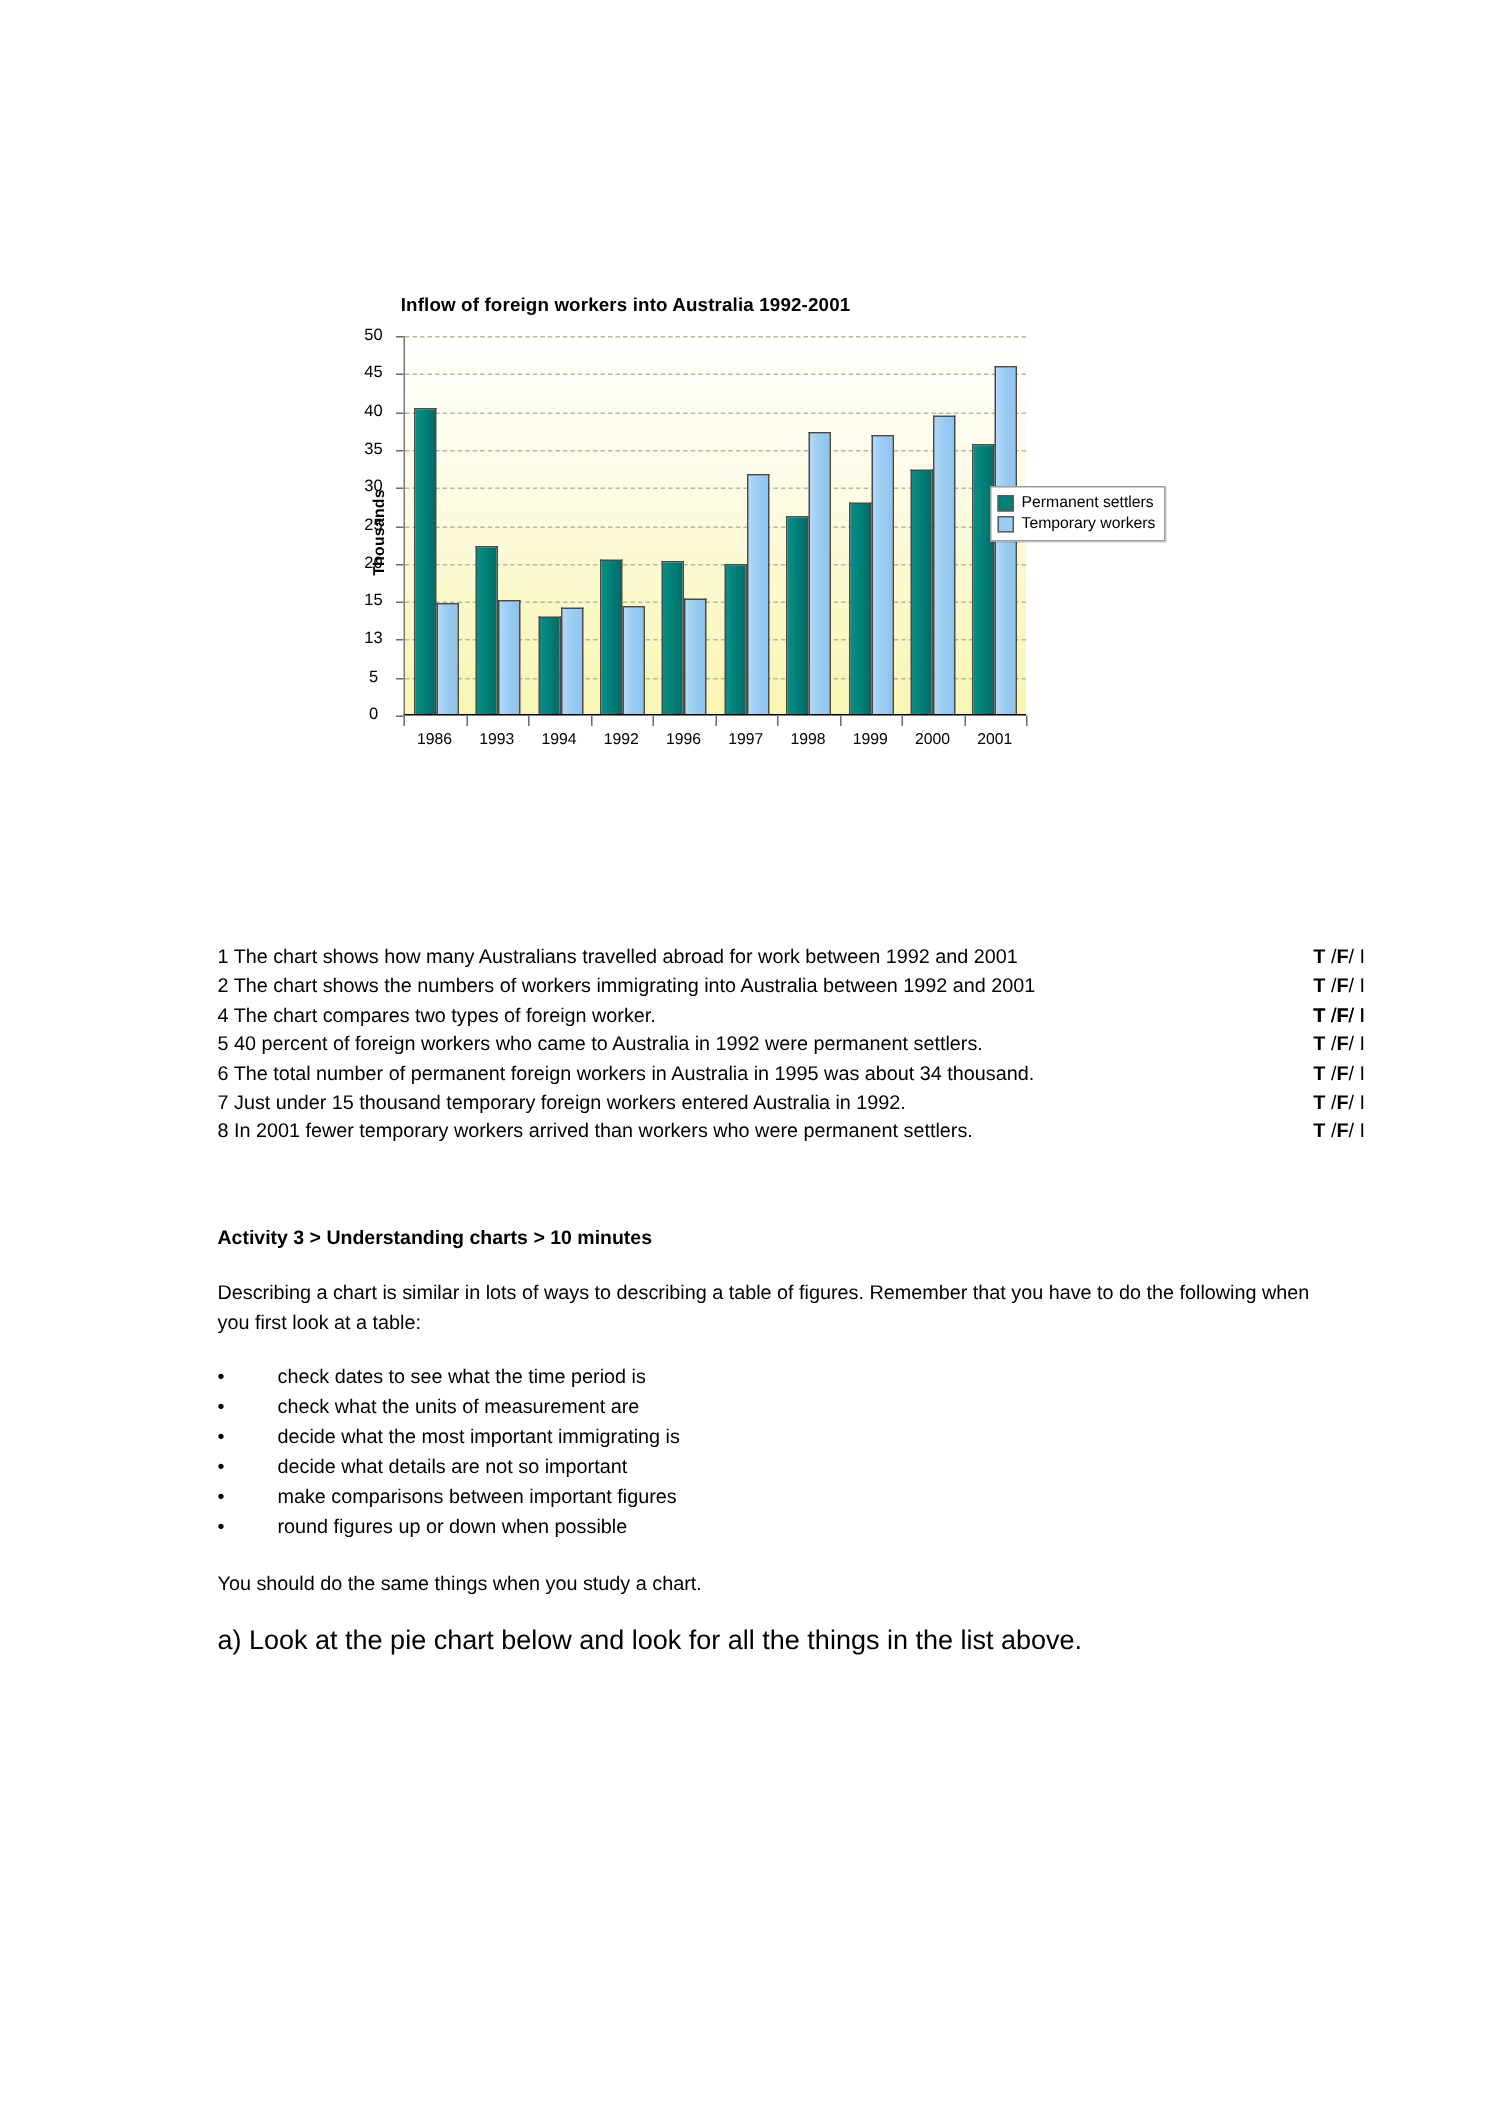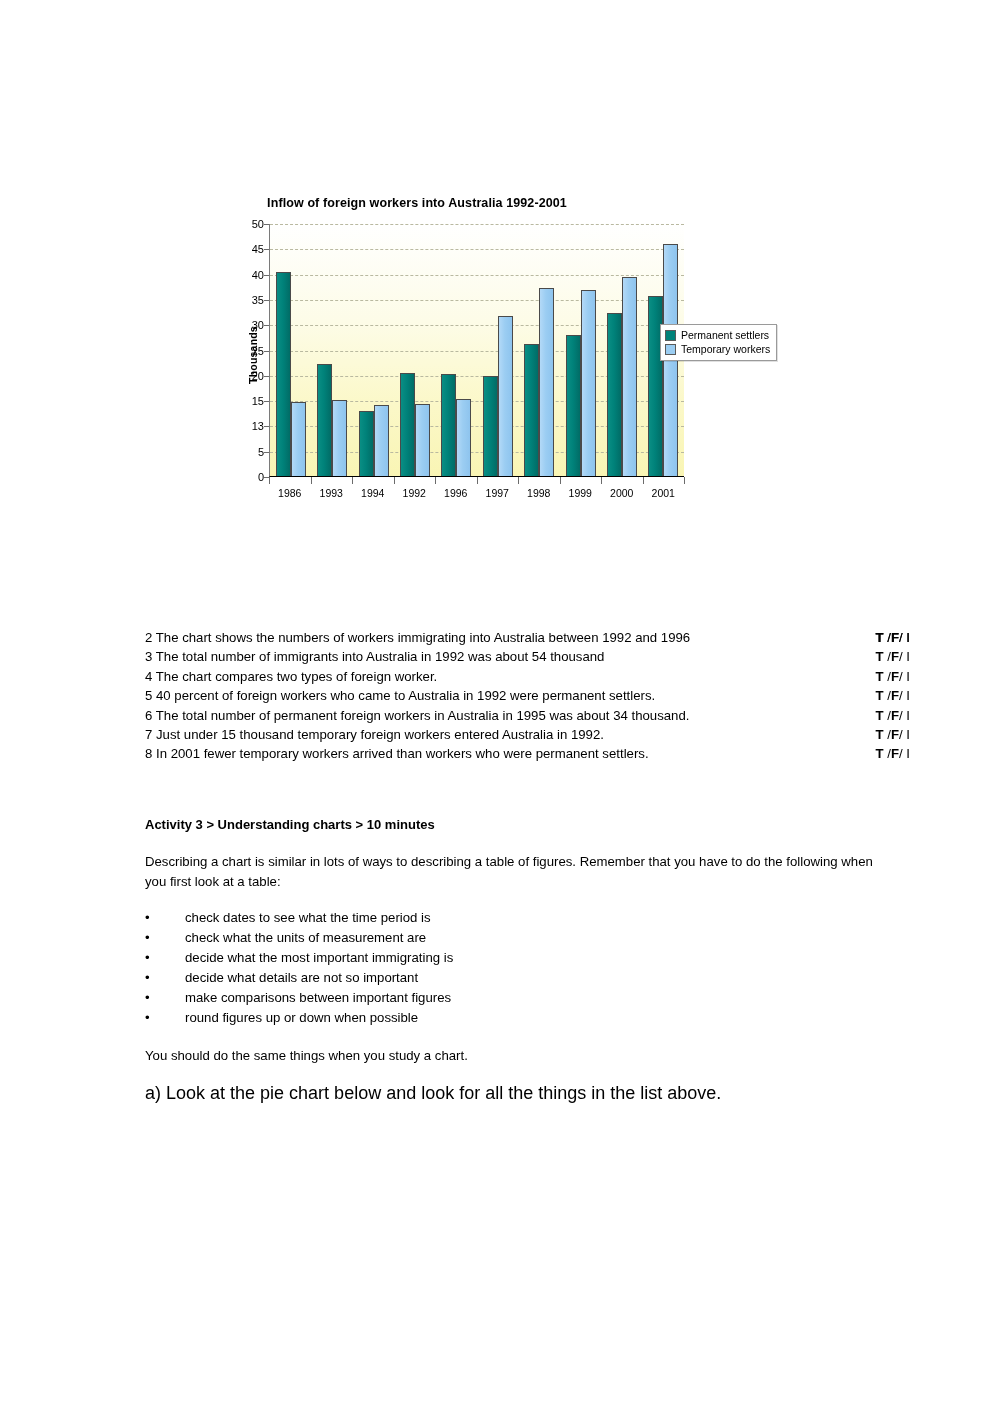--- a/index.html
+++ b/index.html
@@ -64,21 +64,21 @@
 
   
   .ytick {
     position: absolute;
     right: 100%;
     margin-right: 5px;
     font-size: 11px;
     line-height: 1;
     transform: translateY(-50%);
     white-space: nowrap;
-    text-align: right;
+    text-align: center;
     width: 30px;
   }
   .ytick-mark {
     position: absolute;
     left: -5px;
     width: 5px;
     height: 1px;
     background: #6b6b6b;
   }
 
@@ -402,28 +402,28 @@
         <div class="legend-row">
           <span class="legend-swatch temporary"></span>
           <span>Temporary workers</span>
         </div>
       </div>
   </div>
 </div>
 
 <div id="statements">
     <div class="statement-row">
-      <span class="statement-answer"><span class="ans-t">T</span><span> /</span><span class="ans-f">F</span><span>/ </span><span>I</span></span>
-    </div>
-    <div class="statement-row">
-      <span class="statement-text">2 The chart shows the numbers of workers immigrating into Australia between 1992 and 1996</span>
-      <span class="statement-answer"><span class="ans-t">T</span><span> /</span><span class="ans-f">F</span><span>/ </span><span>I</span></span>
-    </div>
-    <div class="statement-row">
-      <span class="statement-text">3 The total number of immigrants into Australia in 1992 was about 54 thousand</span>
+      <span class="statement-text">1 The chart shows how many Australians travelled abroad for work between 1992 and 2001</span>
+      <span class="statement-answer"><span class="ans-t">T</span><span> /</span><span class="ans-f">F</span><span>/ </span><span>I</span></span>
+    </div>
+    <div class="statement-row">
+      <span class="statement-text">2 The chart shows the numbers of workers immigrating into Australia between 1992 and 2001</span>
+      <span class="statement-answer"><span class="ans-t">T</span><span> /</span><span class="ans-f">F</span><span>/ </span><span>I</span></span>
+    </div>
+    <div class="statement-row">
       <span class="statement-answer"><span class="ans-t">T</span><span> /</span><span class="ans-f">F</span><span>/ </span><span>I</span></span>
     </div>
     <div class="statement-row">
       <span class="statement-text">4 The chart compares two types of foreign worker.</span>
       <span class="statement-answer"><span class="ans-t">T</span><span> /</span><span class="ans-f">F</span><span>/ </span><span>I</span></span>
     </div>
     <div class="statement-row">
       <span class="statement-text">5 40 percent of foreign workers who came to Australia in 1992 were permanent settlers.</span>
       <span class="statement-answer"><span class="ans-t">T</span><span> /</span><span class="ans-f">F</span><span>/ </span><span>I</span></span>
     </div>

